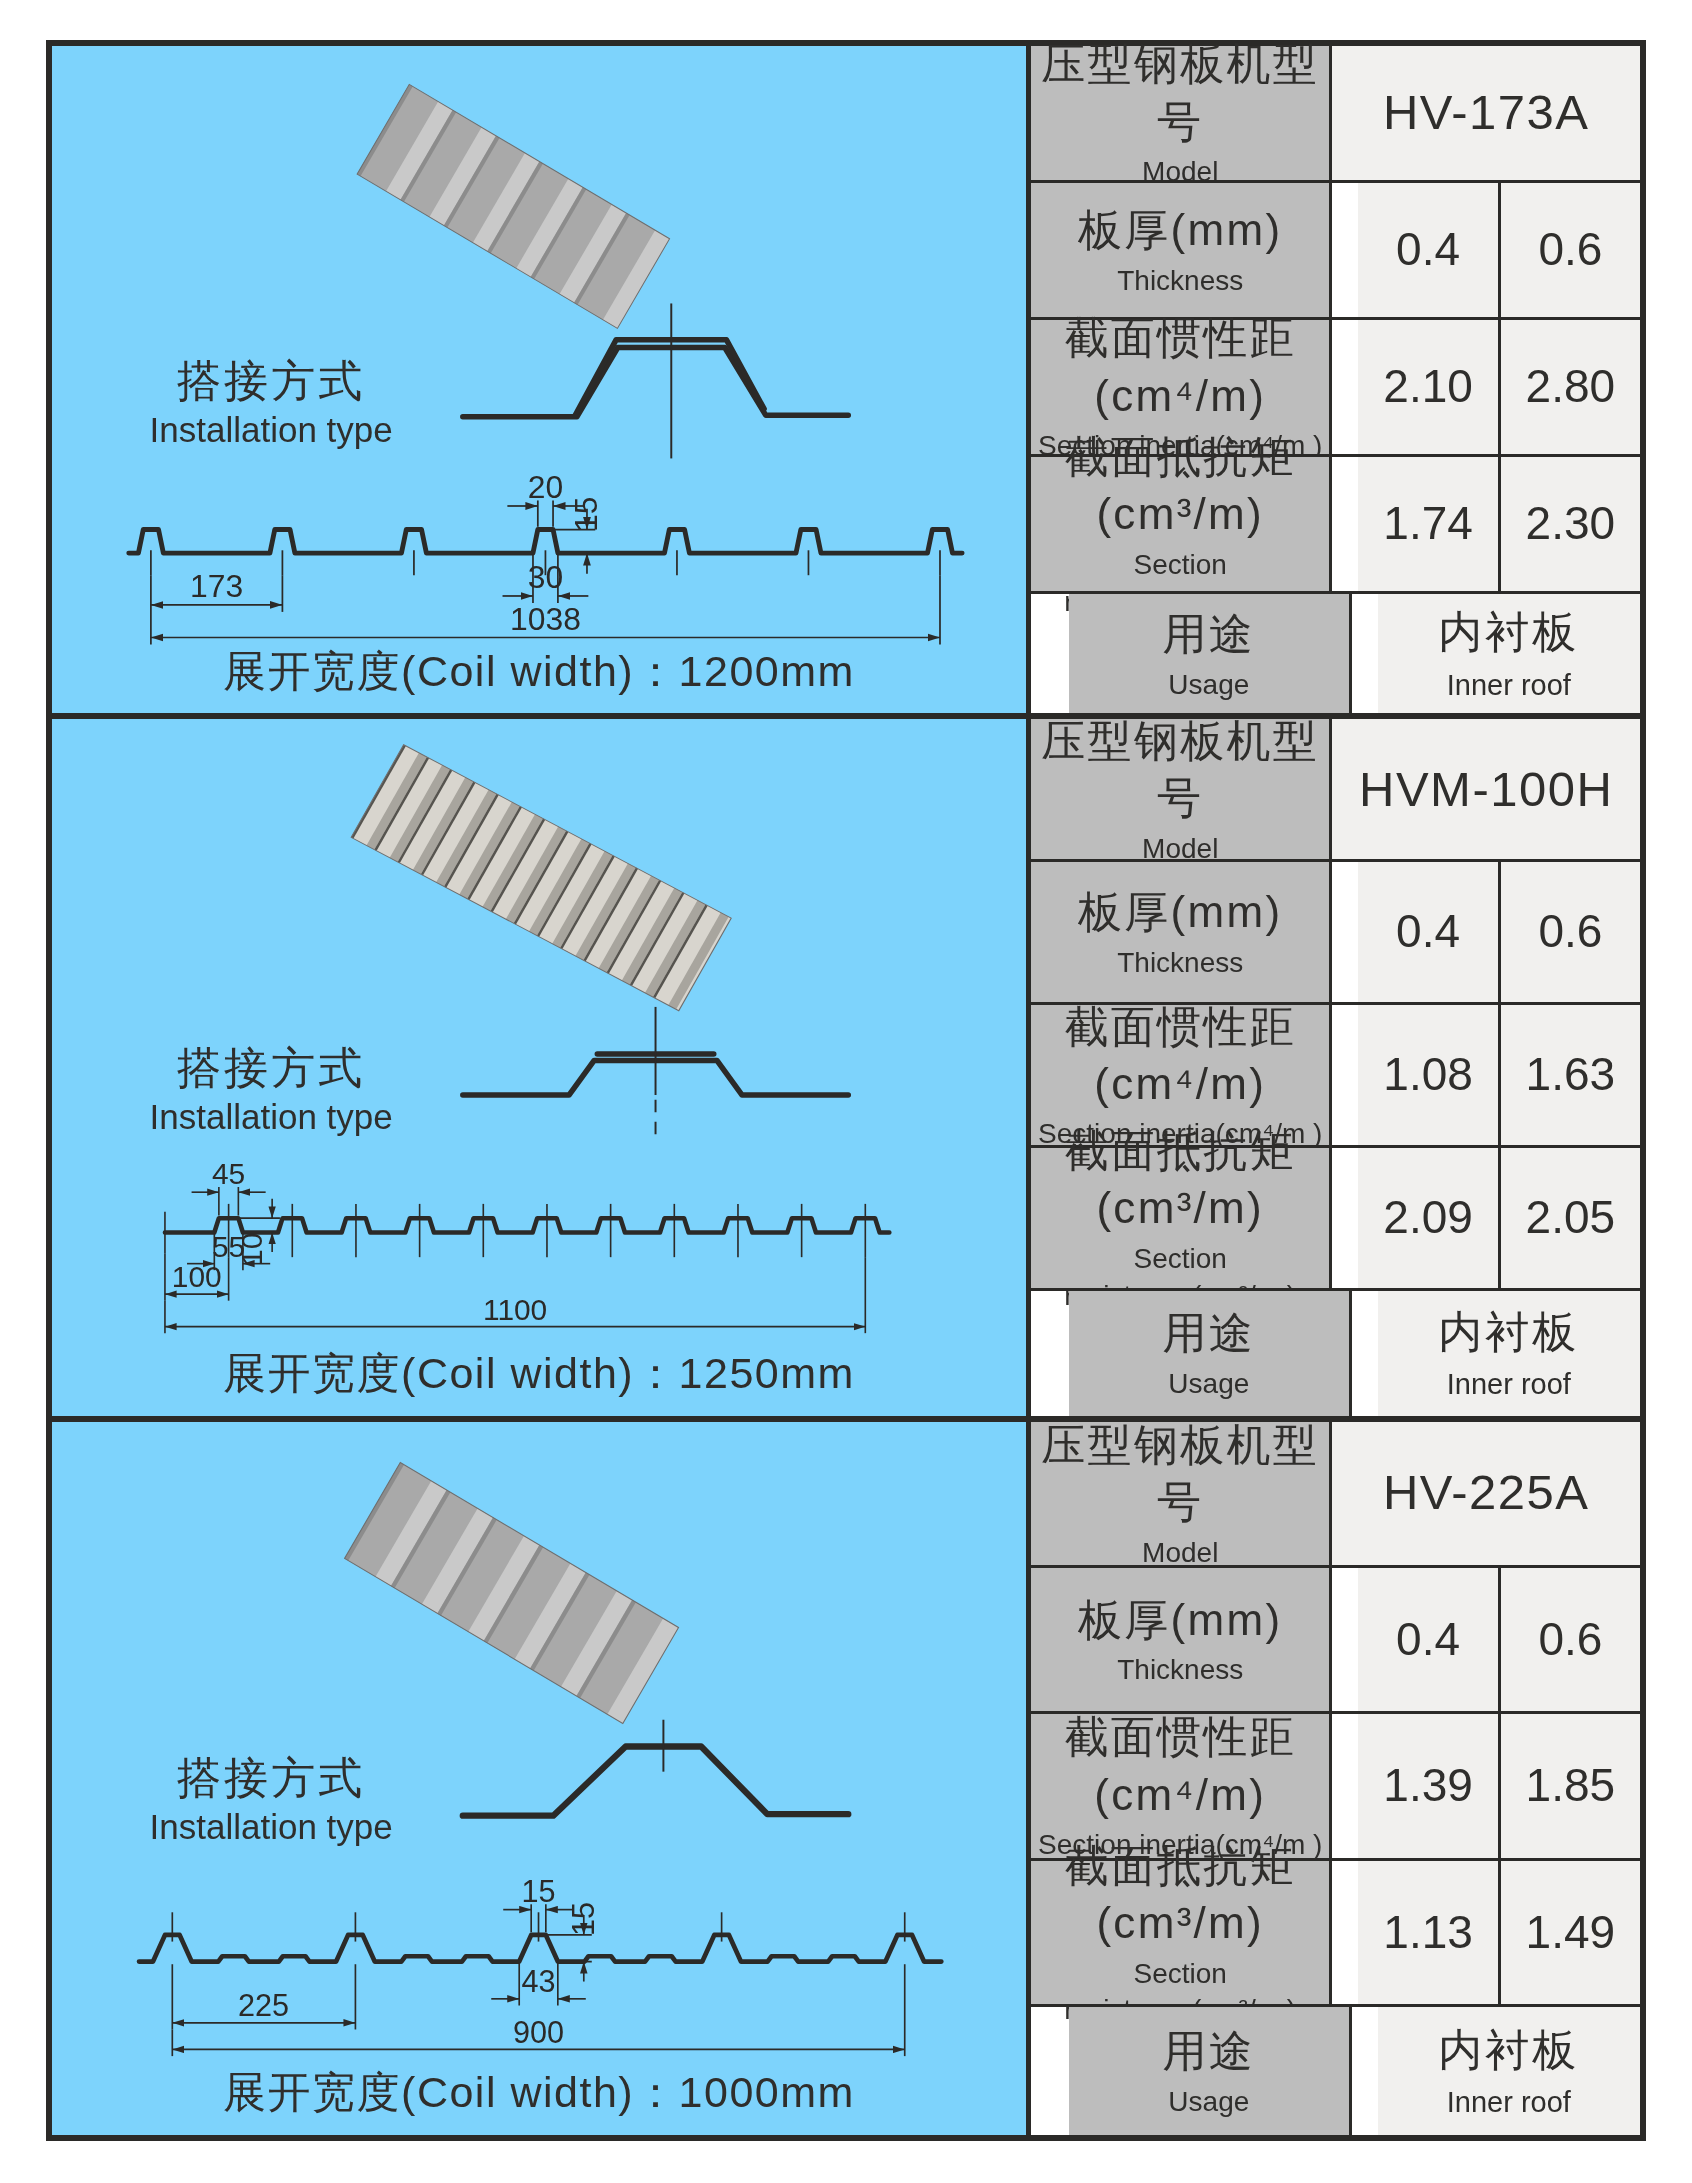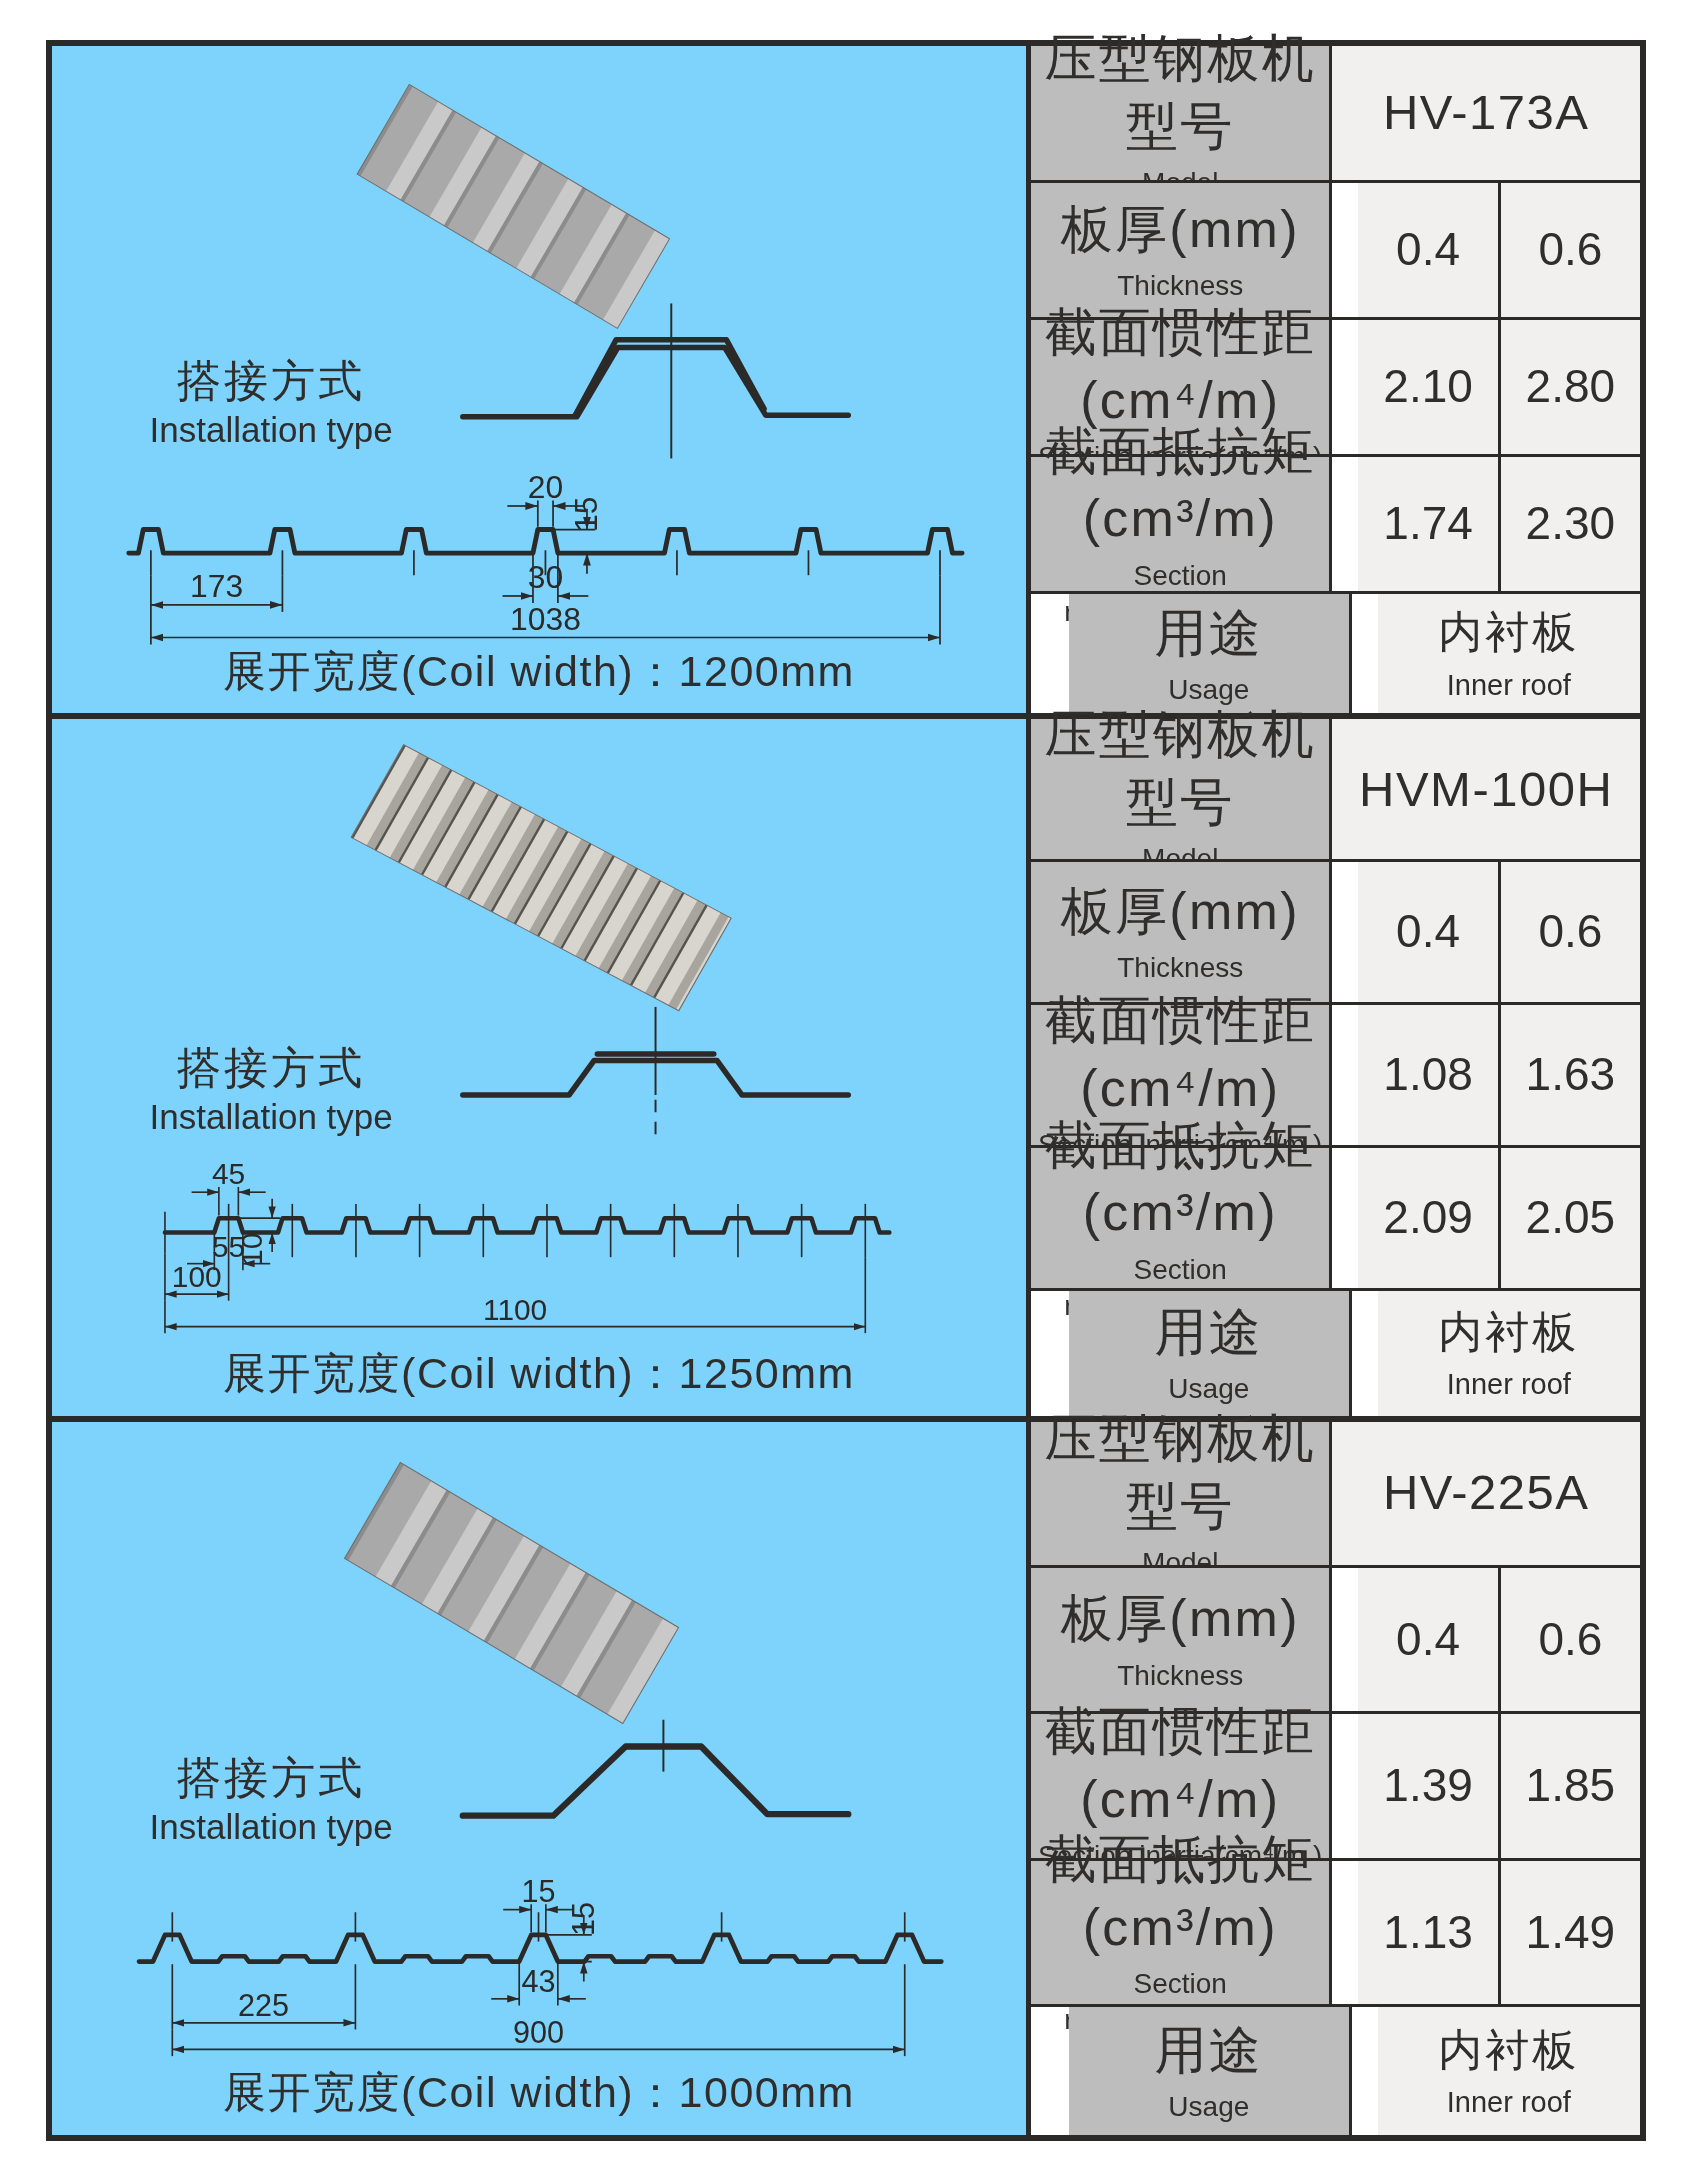--- a/index.html
+++ b/index.html
@@ -28,21 +28,21 @@
   
   .rtable { flex:1; border-left:5.4px solid #2b2a28; display:flex; flex-direction:column; min-width:0; }
   .trow { flex:1; display:flex; min-height:0; }
   .trow + .trow { border-top:3.8px solid #2b2a28;gap:26px; }
   .trow.usage { flex:0.89;padding-left:38px; }
   .hcell {
     width:49.5%; background:#bdbdbd; border-right:3.8px solid #2b2a28;
     display:flex; flex-direction:column; align-items:center; justify-content:center;
     text-align:center; line-height:1.3; box-sizing:border-box;
   }
-  .hcell .cn { font-size:52px; letter-spacing:2.3px; }
+  .hcell .cn { font-size:44px; letter-spacing:2.3px; }
   .hcell .en { font-size:28px; margin-top:4.6px; }
   .vwrap { flex:1; display:flex; background:#ef4444; min-width:0; }
   .vcell {
     flex:1; background:#f1f0ee; display:flex; flex-direction:column;
     align-items:center; justify-content:center; text-align:center; font-size:46px; line-height:1.3;
   }
   .vcell + .vcell { border-left:3.8px solid #2b2a28; }
   .vcell.model { font-size:49px; letter-spacing:1.5px; }
   .vcell .cn { font-size:44px; letter-spacing:3.1px; }
   .vcell .en { font-size:29px; margin-top:6.1px; }

